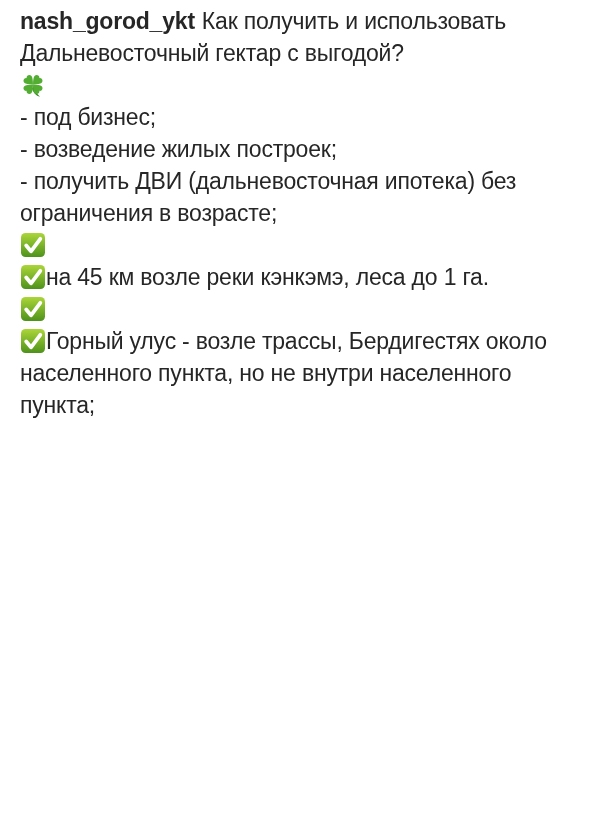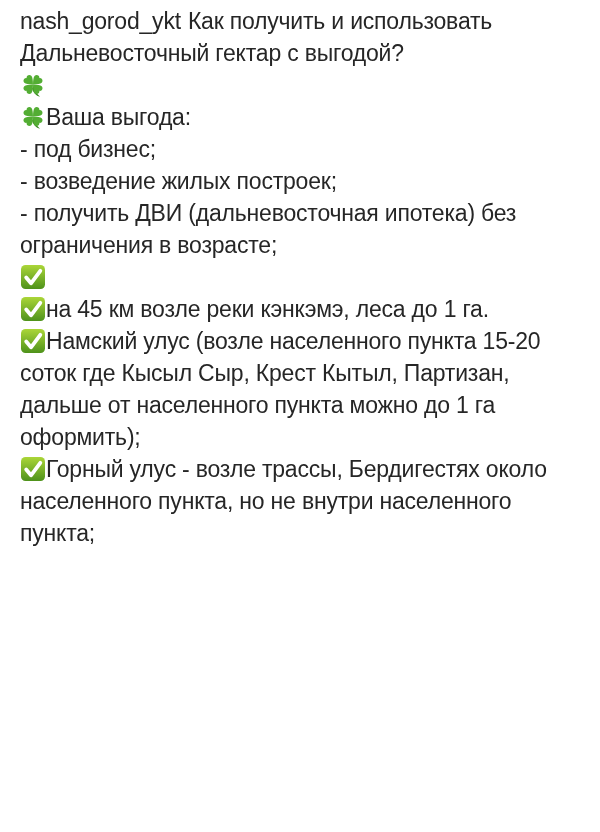--- a/index.html
+++ b/index.html
@@ -19,21 +19,21 @@
     font-family: "Liberation Sans", sans-serif;
     font-size: 23px;
     line-height: 32px;
     letter-spacing: -0.2px;
     color: #262626;
   }
   .para {
     margin: 0;
   }
   .username {
-    font-weight: 400;
+    font-weight: 700;
     margin-right: 7px;
     color: #262626;
   }
   .emoji {
     width: 26px;
     height: 26px;
     display: inline-block;
     vertical-align: -5px;
   }
   .defs-holder {
@@ -72,25 +72,20 @@
   <p class="para">
     <span class="username">nash_gorod_ykt</span><span>Как получить и использовать Дальневосточный гектар с выгодой?</span>
   </p>
 
   <p class="para">
     <svg class="emoji" viewBox="0 0 26 26">
         <use href="#cloverShape"></use>
       </svg>
   </p>
 
-  <p class="para">
-    <svg class="emoji" viewBox="0 0 26 26">
-        <use href="#cloverShape"></use>
-      </svg><span>Ваша выгода:</span>
-  </p>
 
 
   <p class="para">
     <span>- под бизнес;</span>
   </p>
 
   <p class="para">
     <span>- возведение жилых построек;</span>
   </p>
 
@@ -108,21 +103,21 @@
 
   <p class="para">
     <svg class="emoji" viewBox="0 0 26 26">
         <use href="#checkShape"></use>
       </svg><span>на 45 км возле реки кэнкэмэ, леса до 1 га.</span>
   </p>
 
   <p class="para">
     <svg class="emoji" viewBox="0 0 26 26">
         <use href="#checkShape"></use>
-      </svg><span>Намский улус (возле населенного пункта 15-20 соток где Кысыл Сыр, Крест Кытыл, Партизан, дальше от населенного пункта можно до 1 га оформить);</span>
+      </svg>
   </p>
 
   <p class="para">
     <svg class="emoji" viewBox="0 0 26 26">
         <use href="#checkShape"></use>
       </svg><span>Горный улус - возле трассы, Бердигестях около населенного пункта, но не внутри населенного пункта;</span>
   </p>
 
 </div>
 

